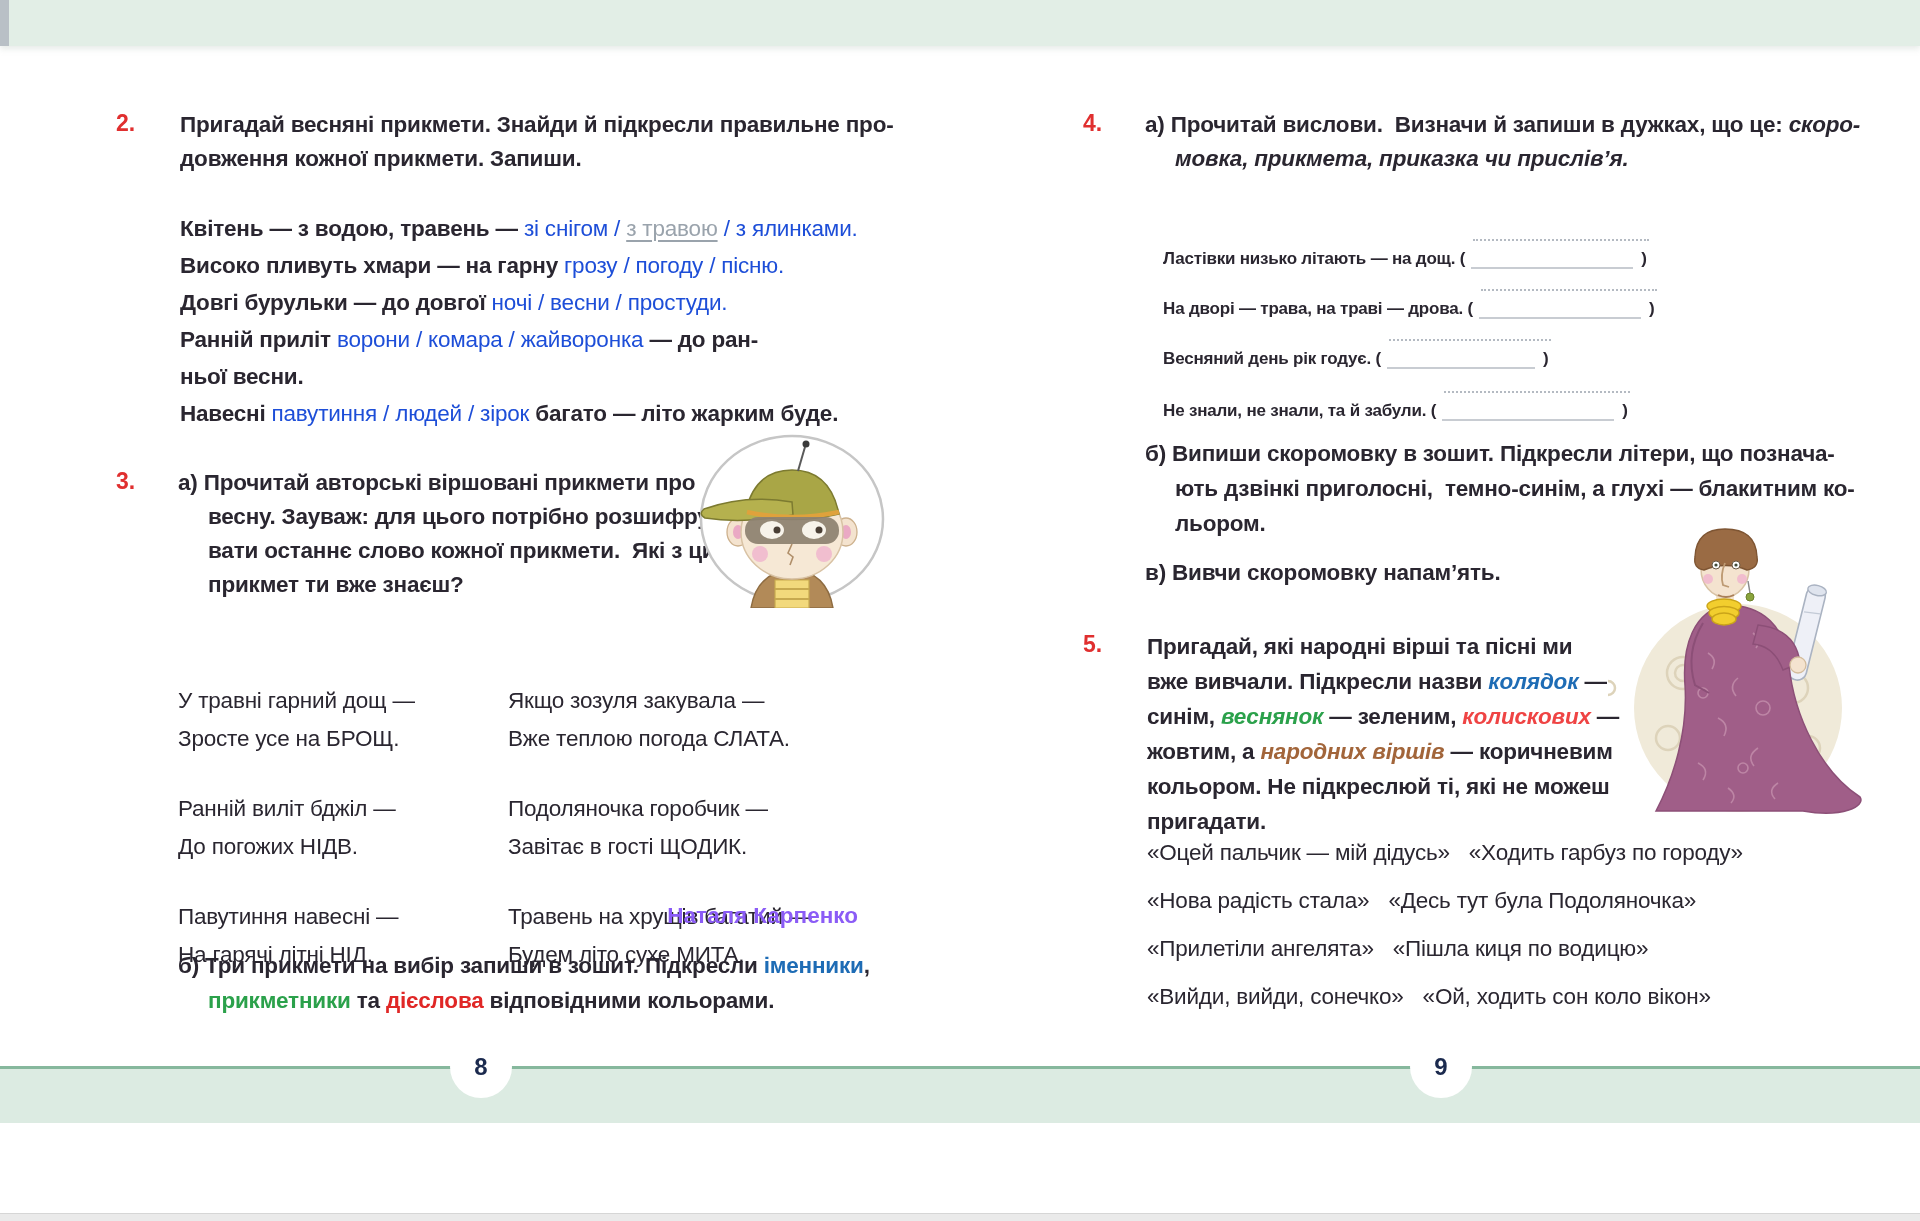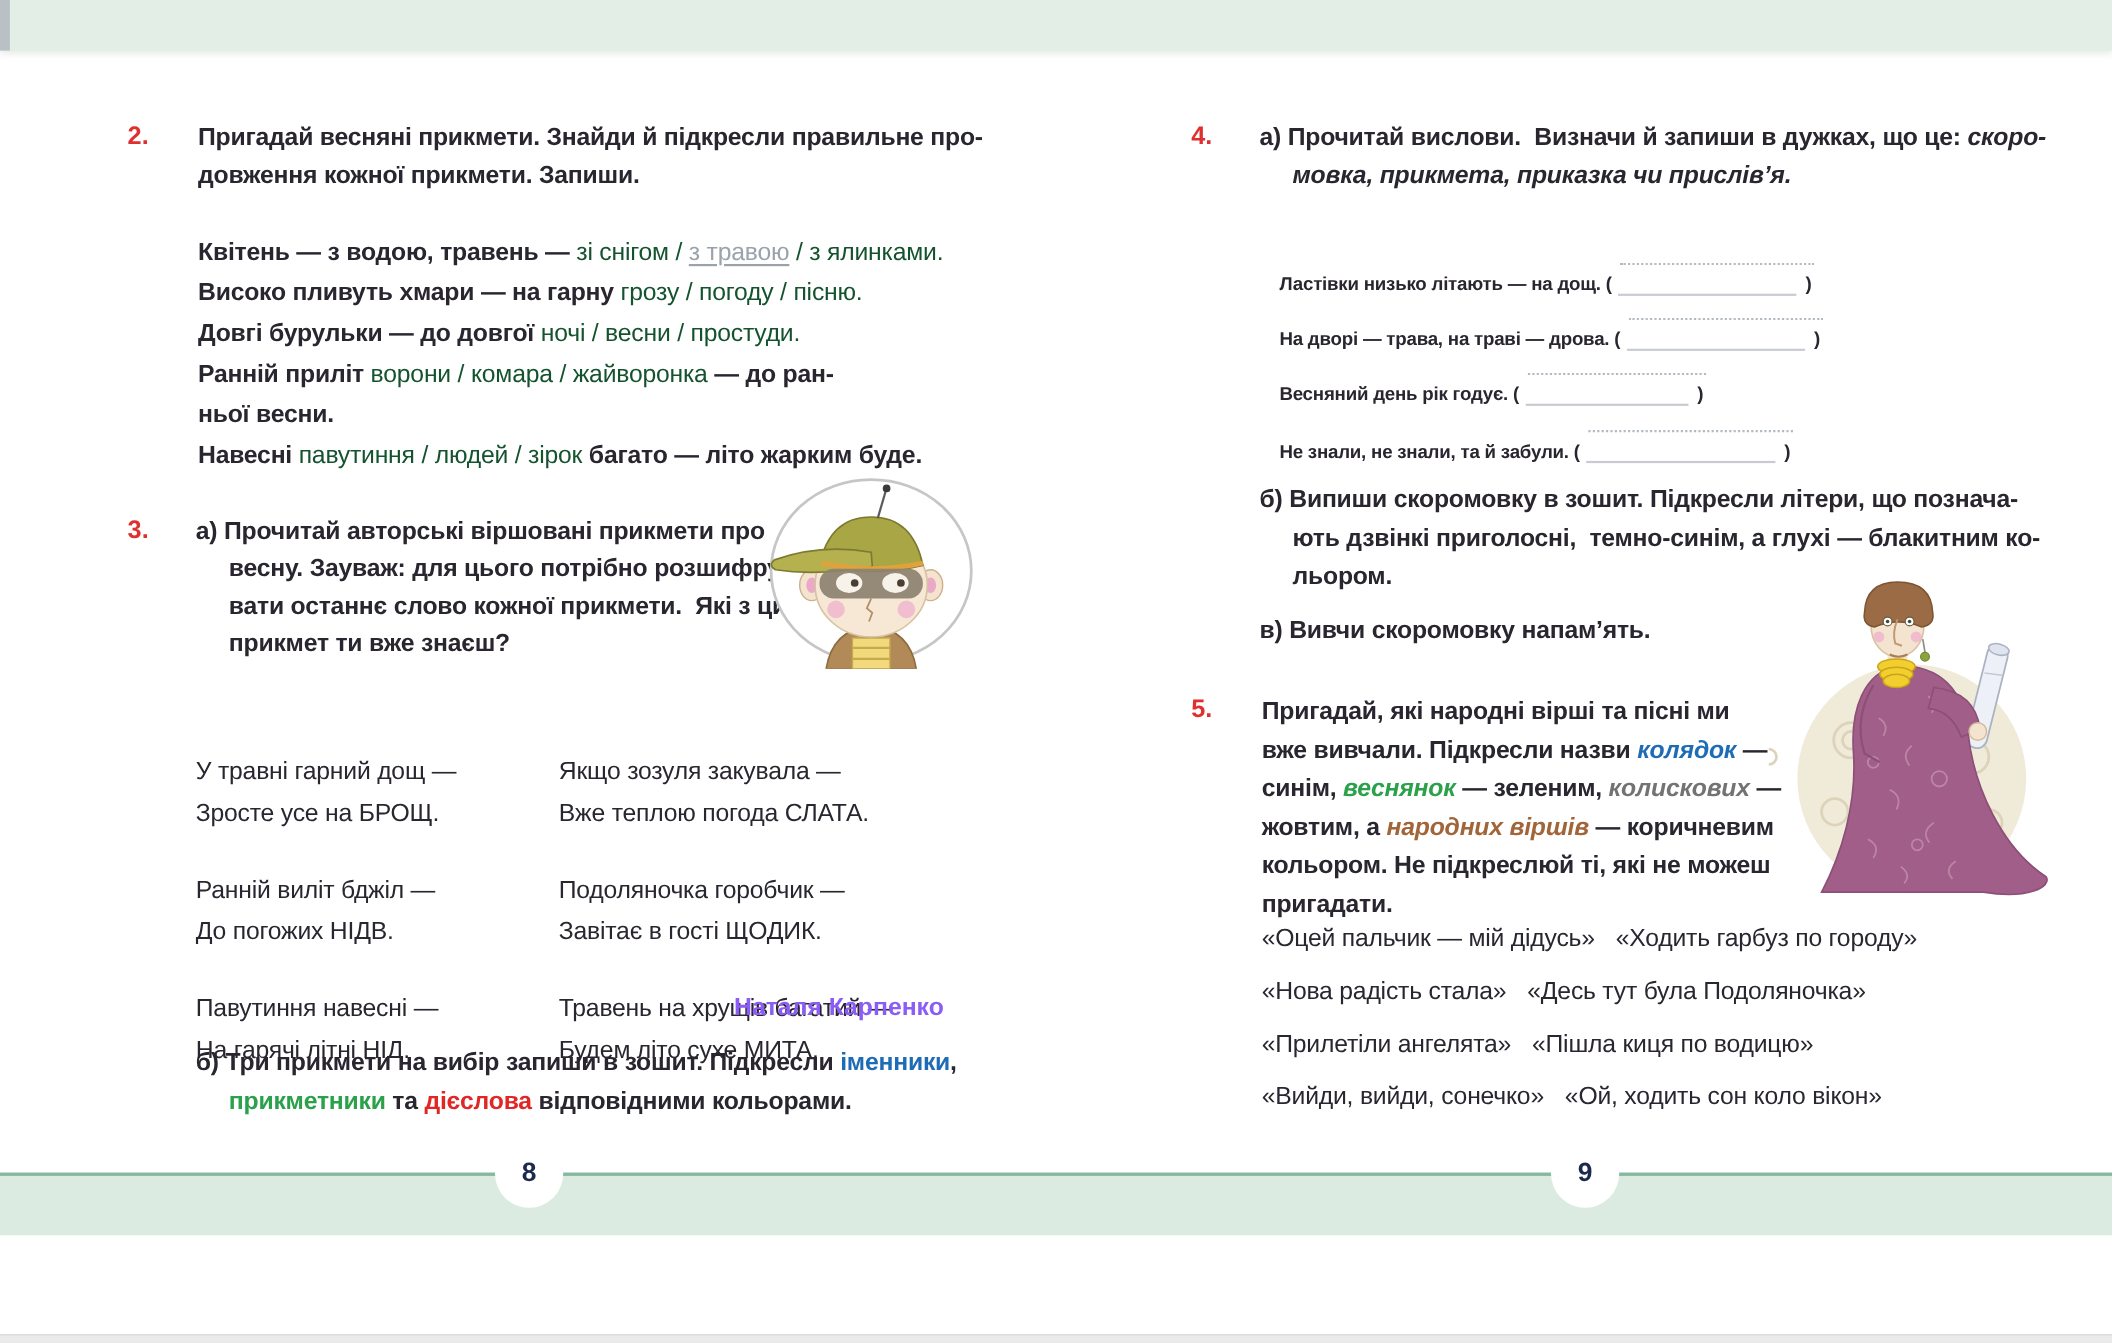--- a/index.html
+++ b/index.html
@@ -15,26 +15,26 @@
   .notch{position:absolute;top:1036px;width:62px;height:62px;border-radius:50%;background:#ffffff;
          display:flex;align-items:center;justify-content:center;font-weight:700;font-size:24px;color:#1b2a4e;}
   
   .line{white-space:pre;}
   .abs{position:absolute;}
   .bold{font-weight:700;}
   .it{font-style:italic;}
   .ex-num{position:absolute;font-weight:700;font-size:23px;color:#e02f2f;}
   .instr{font-size:22.5px;font-weight:700;line-height:34px;letter-spacing:-0.2px;}
   .body-t{font-size:22.5px;line-height:37px;letter-spacing:-0.2px;}
-  .gray{color:#14532d;font-weight:400;}
+  .gray{color:#1d4ed8;font-weight:400;}
   .gray-u{color:#9aa3ac;font-weight:400;text-decoration:underline;text-underline-offset:4px;}
   .c-blue{color:#1e6cb5;}
   .c-green{color:#2ba14b;}
   .c-red{color:#e02726;}
-  .c-orange{color:#737373;}
+  .c-orange{color:#ef4444;}
   .c-brown{color:#a2653a;}
   .hang{padding-left:30px;}
   .stanza{position:absolute;font-size:22.5px;line-height:38px;letter-spacing:-0.2px;white-space:pre;}
   .author{position:absolute;left:458px;top:903px;width:400px;text-align:right;
           font-size:22.5px;font-weight:700;color:#8b5cf6;}
   
   .ex4-item{position:absolute;left:1145px;font-size:17px;font-weight:700;white-space:pre;letter-spacing:-0.2px;}
   .blank{display:inline-block;height:25px;vertical-align:-5px;border-bottom:2px solid #c8ccd2;
          position:relative;margin:0 8px 0 6px;}
   .blank::before{content:"";position:absolute;left:2px;right:-16px;top:-3px;border-top:2px dotted #b4bac2;}

